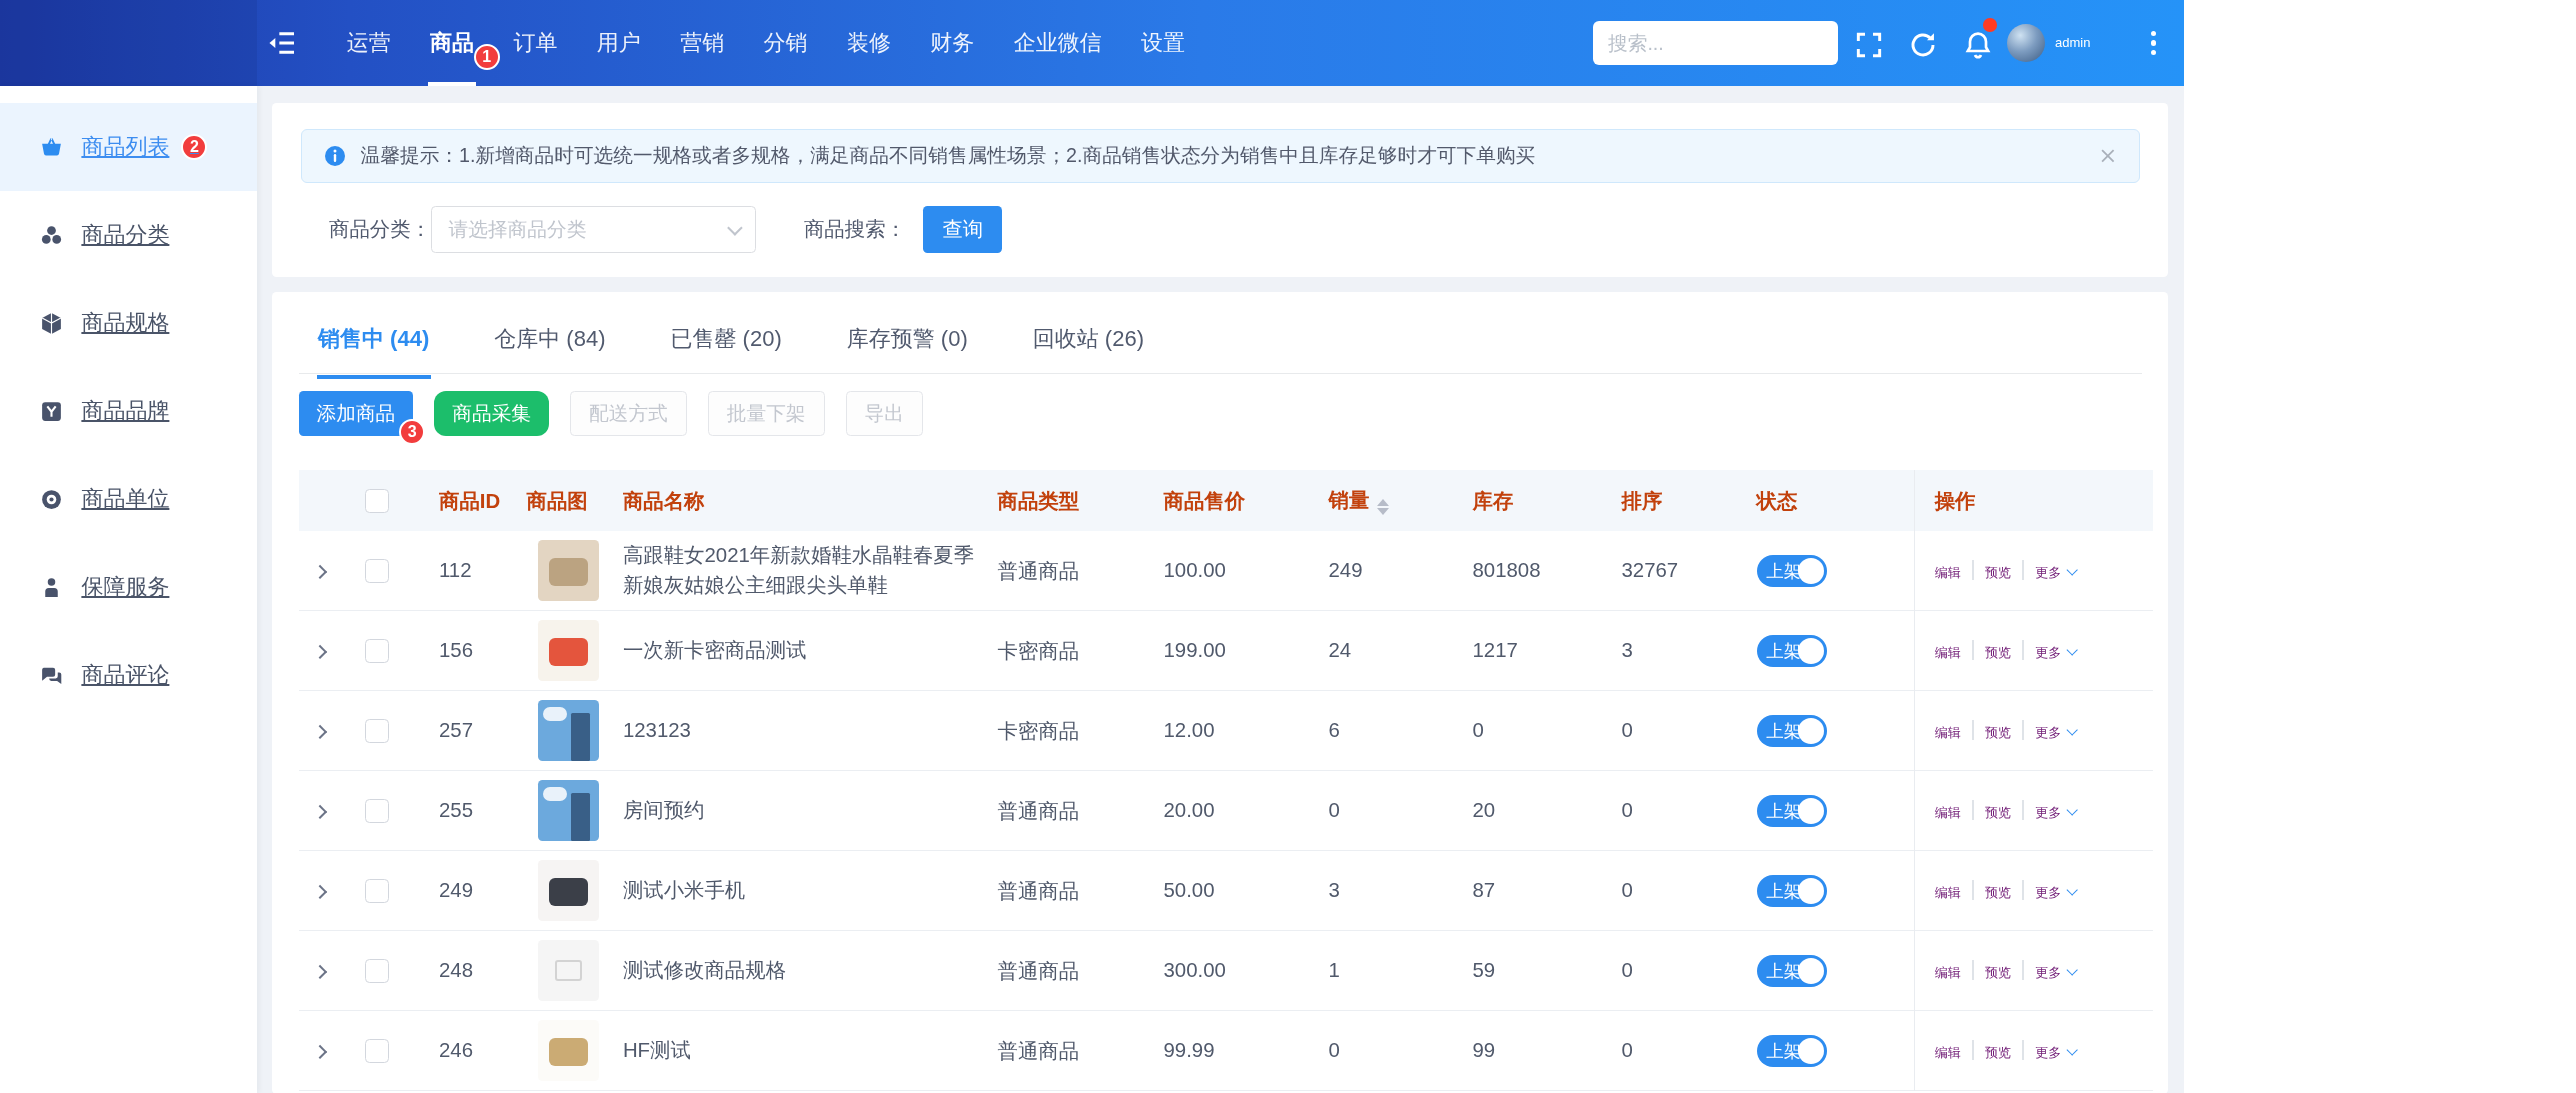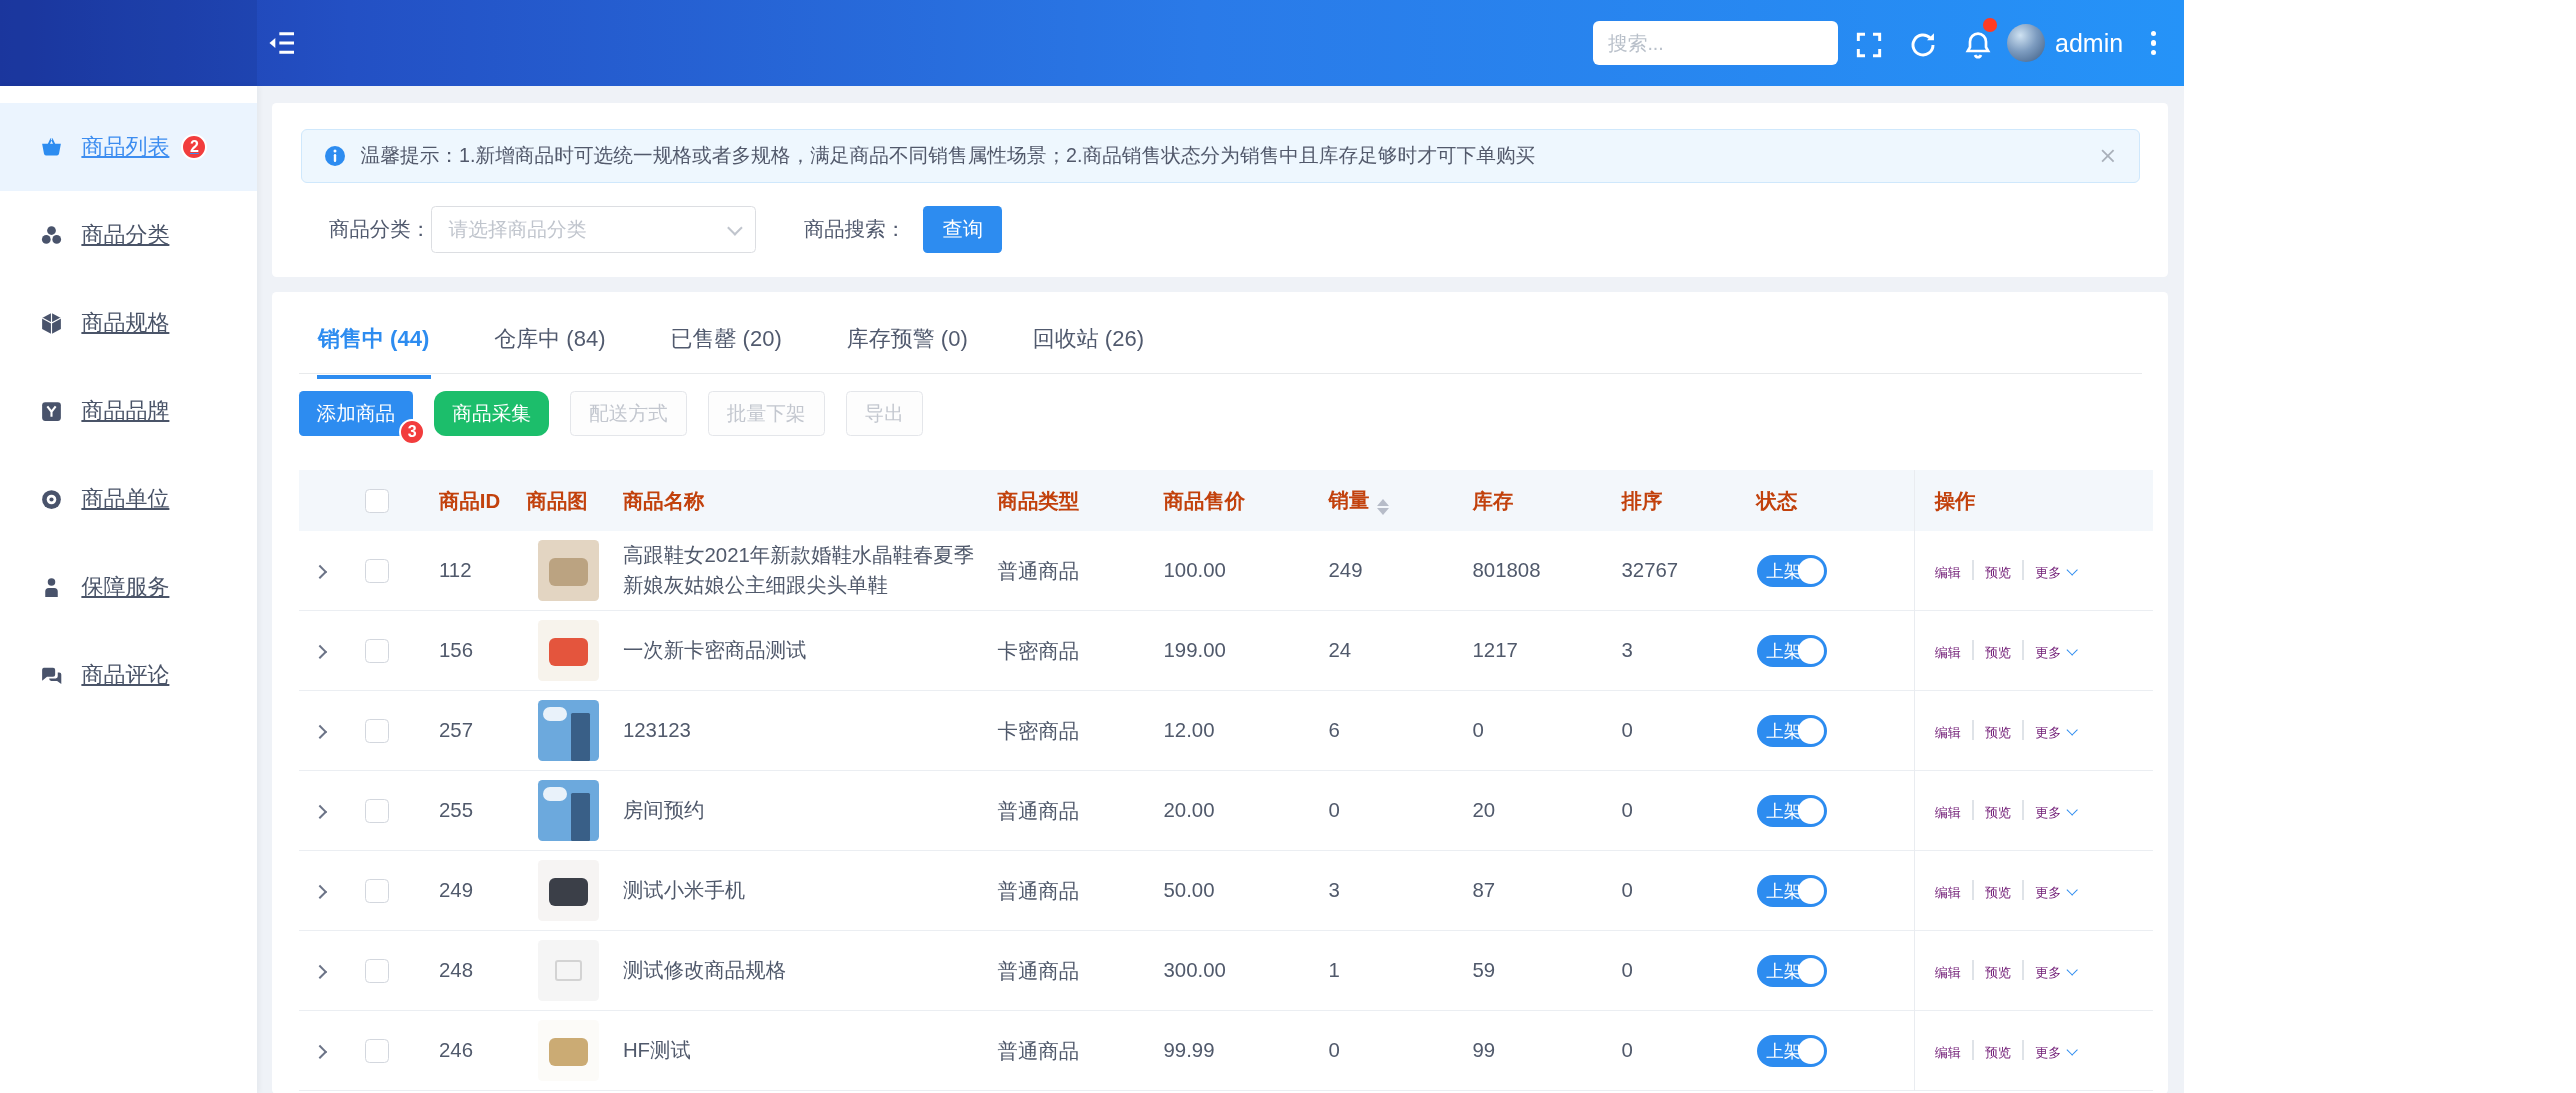--- a/index.html
+++ b/index.html
@@ -27,21 +27,21 @@
     border-radius:6px; background:#fff; padding:0 15px; font-size:19.7px; color:#333; outline:none; }
   .hdr-search::placeholder { color:#b9c0ca; }
   .hicon { position:absolute; top:29px; width:32px; height:32px; color:#fff; cursor:pointer; }
   .hicon svg { width:100%; height:100%; }
   .i-fullscreen { left:1853px; } .i-refresh { left:1907px; } .i-bell { left:1962px; }
   .bell-dot { position:absolute; left:1983px; top:18px; width:13.6px; height:13.6px; border-radius:50%;
     background:#ff3b23; }
   .avatar { position:absolute; left:2007px; top:24px; width:38px; height:38px; border-radius:50%;
     background:radial-gradient(circle at 35% 30%, #cfe2f2 0%, #7d9cc0 45%, #3a5a82 100%); cursor:pointer; }
   .hdr-user { position:absolute; left:2055px; top:0; height:86px; line-height:86px; color:#fff;
-    font-size:25px; cursor:pointer; }
+    font-size:13px; cursor:pointer; }
   .dots-v { position:absolute; left:2151px; top:27px; width:7.6px; height:32px; display:flex;
     flex-direction:column; justify-content:center; gap:4.5px; cursor:pointer; }
   .dots-v i { width:5.3px; height:5.3px; border-radius:50%; background:#fff; }
 
   
   .sidebar { position:absolute; left:0; top:86px; width:257px; height:1008px; background:#fff;
     box-shadow:1.5px 0 6px rgba(29,35,41,.05); padding-top:17.4px; }
   .side-item { position:relative; height:88px; display:flex; align-items:center; padding-left:39px;
     font-size:22px; color:#4a5468; cursor:pointer;text-decoration:underline; }
   .side-icon { width:25px; height:25px; margin-right:17.4px; color:#49536b; flex:none; }
@@ -138,20 +138,32 @@
 <div class="app">
 
   <header class="top-header">
     <div class="logo-block"></div>
     <span class="collapse-btn">
       <svg viewBox="0 0 24 24">
           <path d="M10 5h11M10 12h11M10 19h11" stroke="currentColor" stroke-width="2.2" fill="none"></path>
           <path d="M7 8.2v7.6L2.6 12z" fill="currentColor"></path>
         </svg>
     </span>
+    <nav class="top-nav">
+        <a class="nav-item"><span class="nav-label">运营</span></a>
+        <a class="nav-item active"><span class="nav-label">商品</span><span class="badge nav-badge">1</span></a>
+        <a class="nav-item"><span class="nav-label">订单</span></a>
+        <a class="nav-item"><span class="nav-label">用户</span></a>
+        <a class="nav-item"><span class="nav-label">营销</span></a>
+        <a class="nav-item"><span class="nav-label">分销</span></a>
+        <a class="nav-item"><span class="nav-label">装修</span></a>
+        <a class="nav-item"><span class="nav-label">财务</span></a>
+        <a class="nav-item"><span class="nav-label">企业微信</span></a>
+        <a class="nav-item"><span class="nav-label">设置</span></a>
+      </nav>
     <input class="hdr-search" placeholder="搜索..." style="">
     <span class="hicon i-fullscreen">
       <svg viewBox="0 0 24 24" fill="none" stroke="currentColor" stroke-width="2.2">
           <path d="M4 9V4h5M15 4h5v5M20 15v5h-5M9 20H4v-5"></path>
         </svg>
     </span>
     <span class="hicon i-refresh">
       <svg viewBox="0 0 24 24" fill="none" stroke="currentColor" stroke-width="2.2">
           <path d="M19.5 12a7.5 7.5 0 1 1-2.1-5.2"></path>
           <path d="M20.2 3.2v5.2h-5.2z" fill="currentColor" stroke="none"></path>

